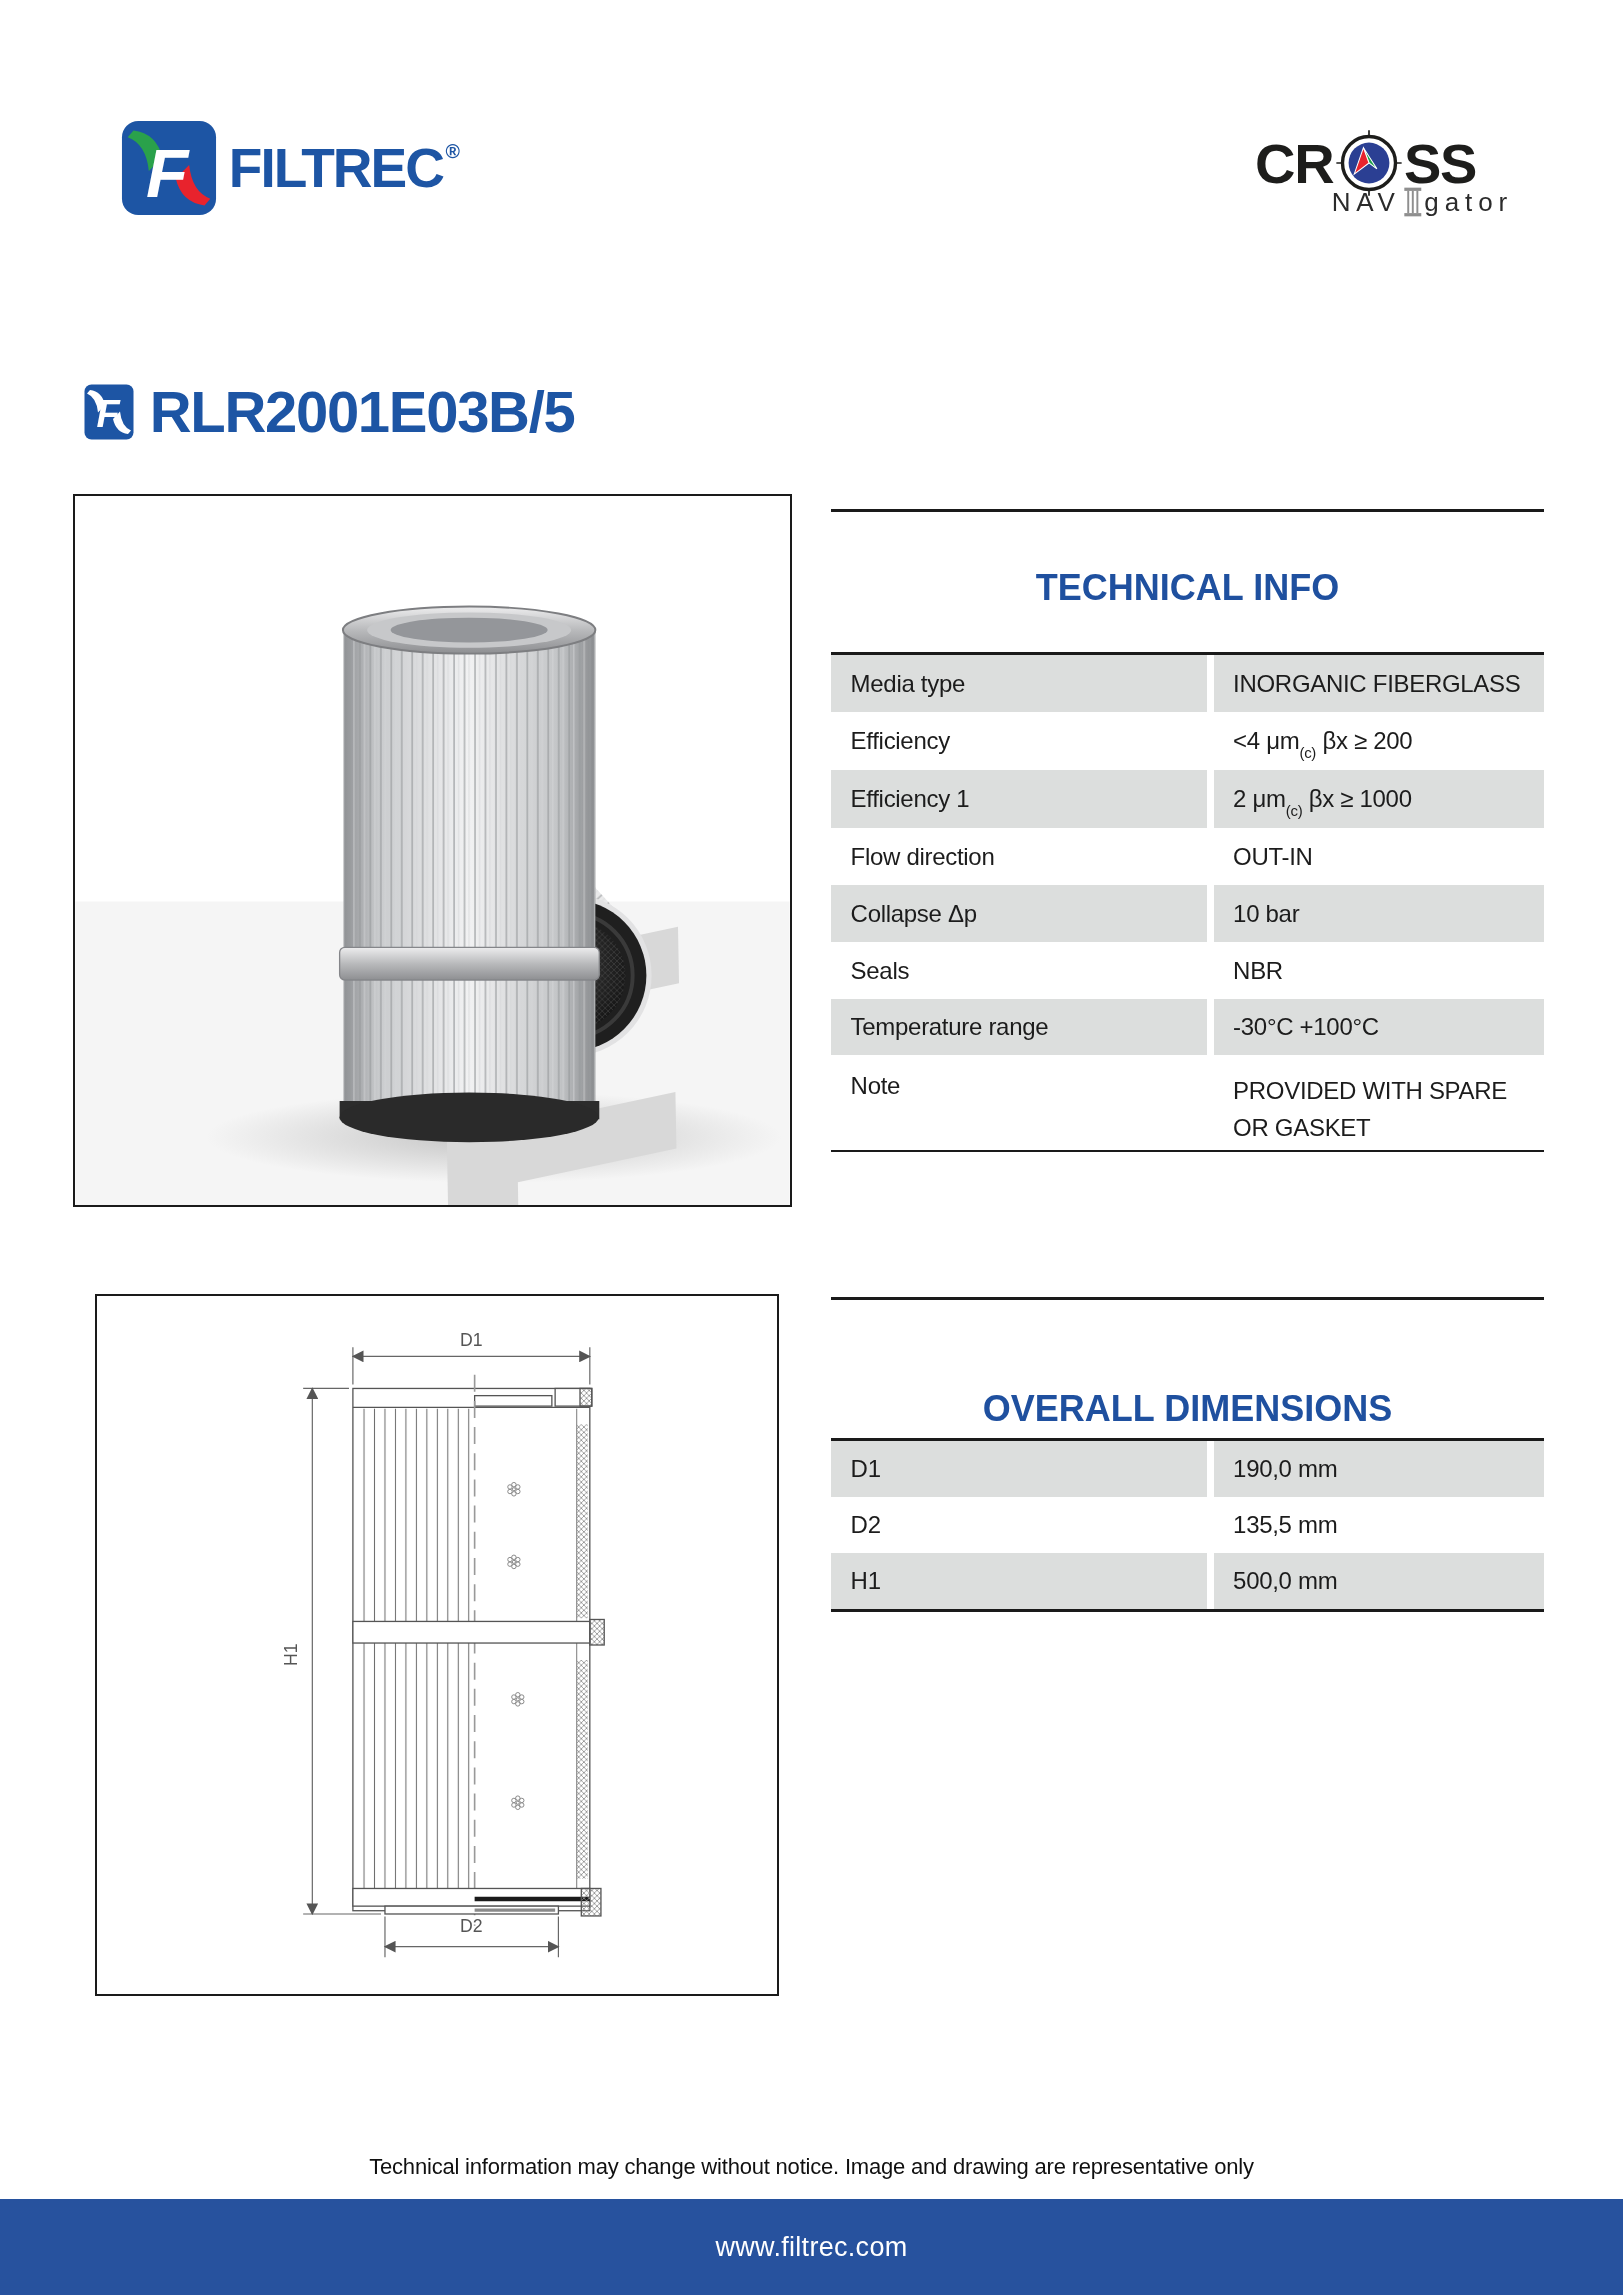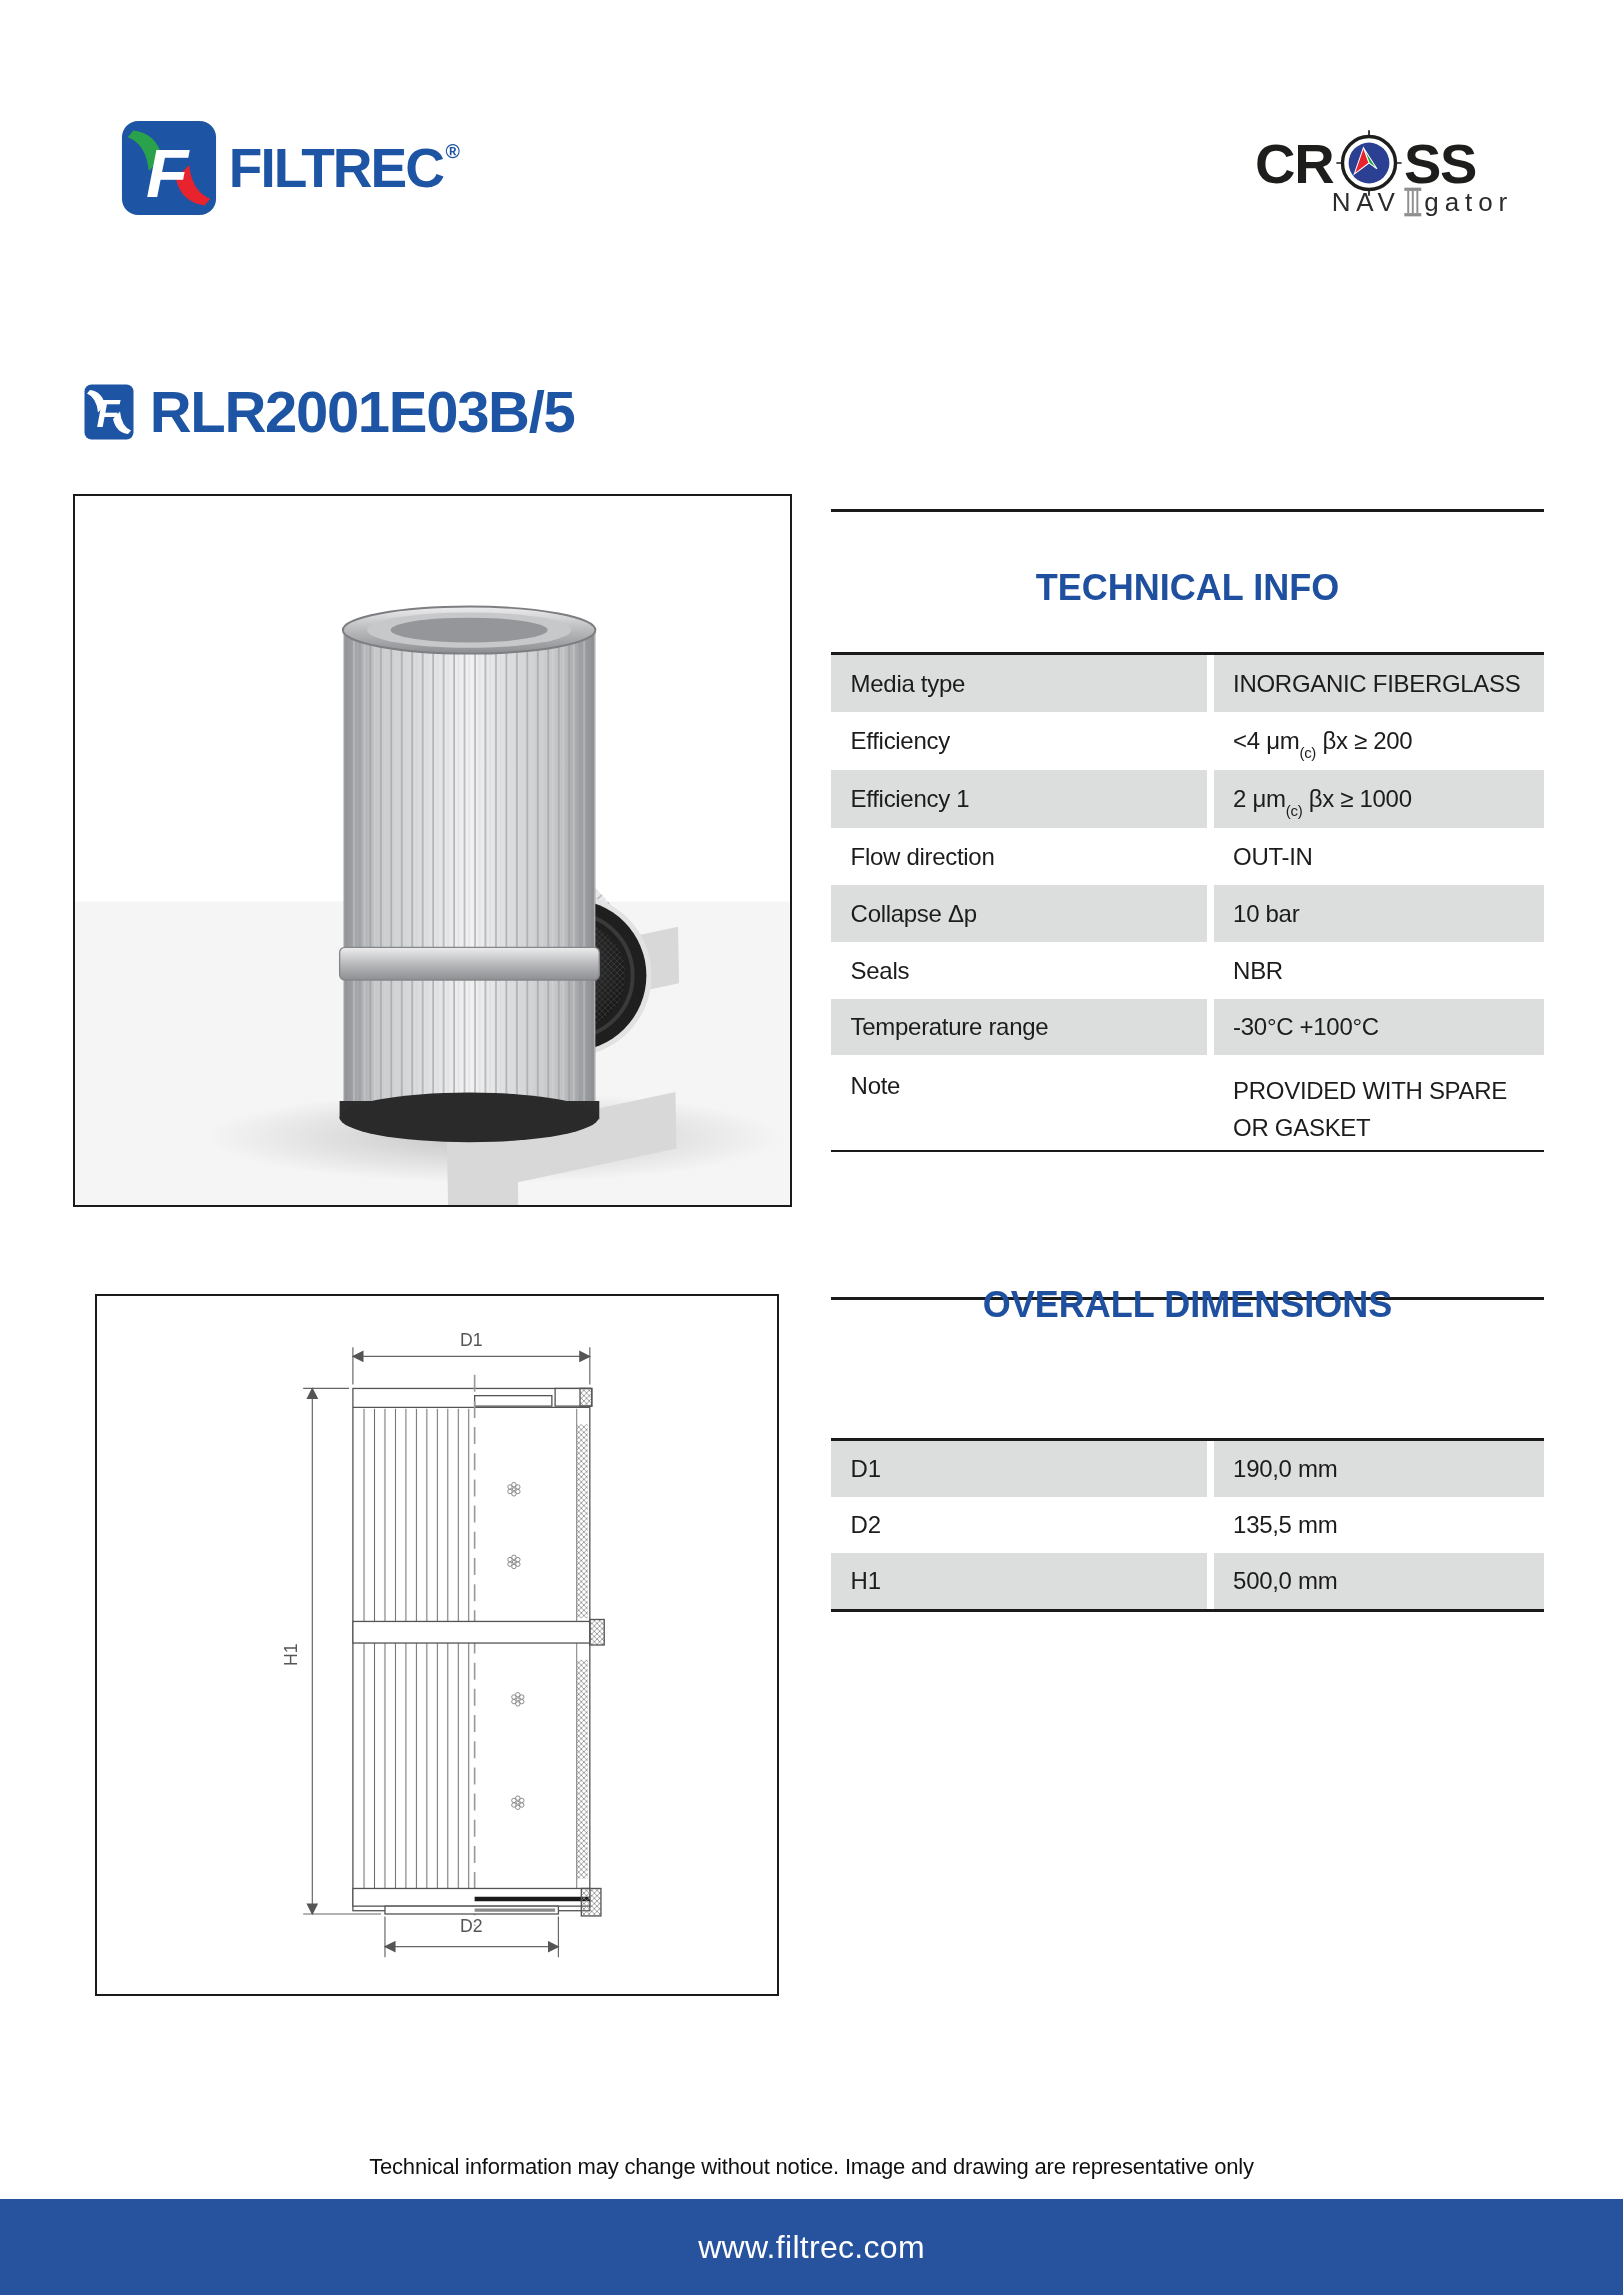--- a/index.html
+++ b/index.html
@@ -31,21 +31,21 @@
   .drawing-box{position:absolute;left:95px;top:1294px;width:680px;height:698px;
     border:2px solid #1a1a1a;background:#fff;}
   .photo-box svg,.drawing-box svg{display:block;width:100%;height:100%;}
   
   .rule{position:absolute;left:831px;width:713px;height:3.3px;background:#1a1a1a;}
   .rule.r1{top:509px}
   .rule.r2{top:1297px}
   .sec-title{position:absolute;left:831px;width:713px;text-align:center;
     font-size:36px;font-weight:800;letter-spacing:0px;color:var(--heading-blue,#1f509f);}
   .sec-title.t1{top:567px}
-  .sec-title.t2{top:1284px}
+  .sec-title.t2{top:1388px}
   .dtable{position:absolute;left:831px;width:713px;
     border-top:3.3px solid #1a1a1a;border-bottom:2.6px solid #1a1a1a;}
   .dtable.ti{top:652px}
   .dtable.od{top:1438px}
   .trow{display:flex;align-items:center;}
   .trow.note{align-items:flex-start;}
   .trow.note .tcell{padding-top:17px;}
   .tcell{display:flex;align-items:inherit;font-size:24px;letter-spacing:-0.3px;color:#1c1c1c;}
   .tlabel{width:376px;padding-left:19.6px;box-sizing:border-box;}
   .tgap{width:6.5px;background:#fff;align-self:stretch;}
@@ -53,21 +53,21 @@
   .trow.gray .tlabel,.trow.gray .tvalue{background:var(--table-gray,#dcdedd);}
   .trow .tlabel,.trow .tvalue{align-self:stretch;display:flex;align-items:center;}
   .trow.note .tlabel,.trow.note .tvalue{align-items:flex-start;}
   .note-wrap{max-width:281px;line-height:1.55;}
   .sub{font-size:15px;position:relative;top:8.5px;}
   
   .disclaimer{position:absolute;left:0;right:0;top:2154px;text-align:center;
     font-size:22px;color:#101010;letter-spacing:-0.2px;}
   .footer-bar{position:absolute;left:0;right:0;top:2199px;height:97px;
     background:var(--footer-blue,#27529e);text-align:center;}
-  .site-link{color:#ffffff;font-size:32px;line-height:97px;letter-spacing:0.3px;text-decoration:none;
+  .site-link{color:#ffffff;font-size:27px;line-height:97px;letter-spacing:0.3px;text-decoration:none;
     display:inline-block;}
   svg text{font-family:"Liberation Sans",sans-serif;}
 </style>
 </head>
 <body>
 
 <div class="page">
 
   <div class="logo-filtrec">
     <svg class="f-mark" viewBox="0 0 100 100">

